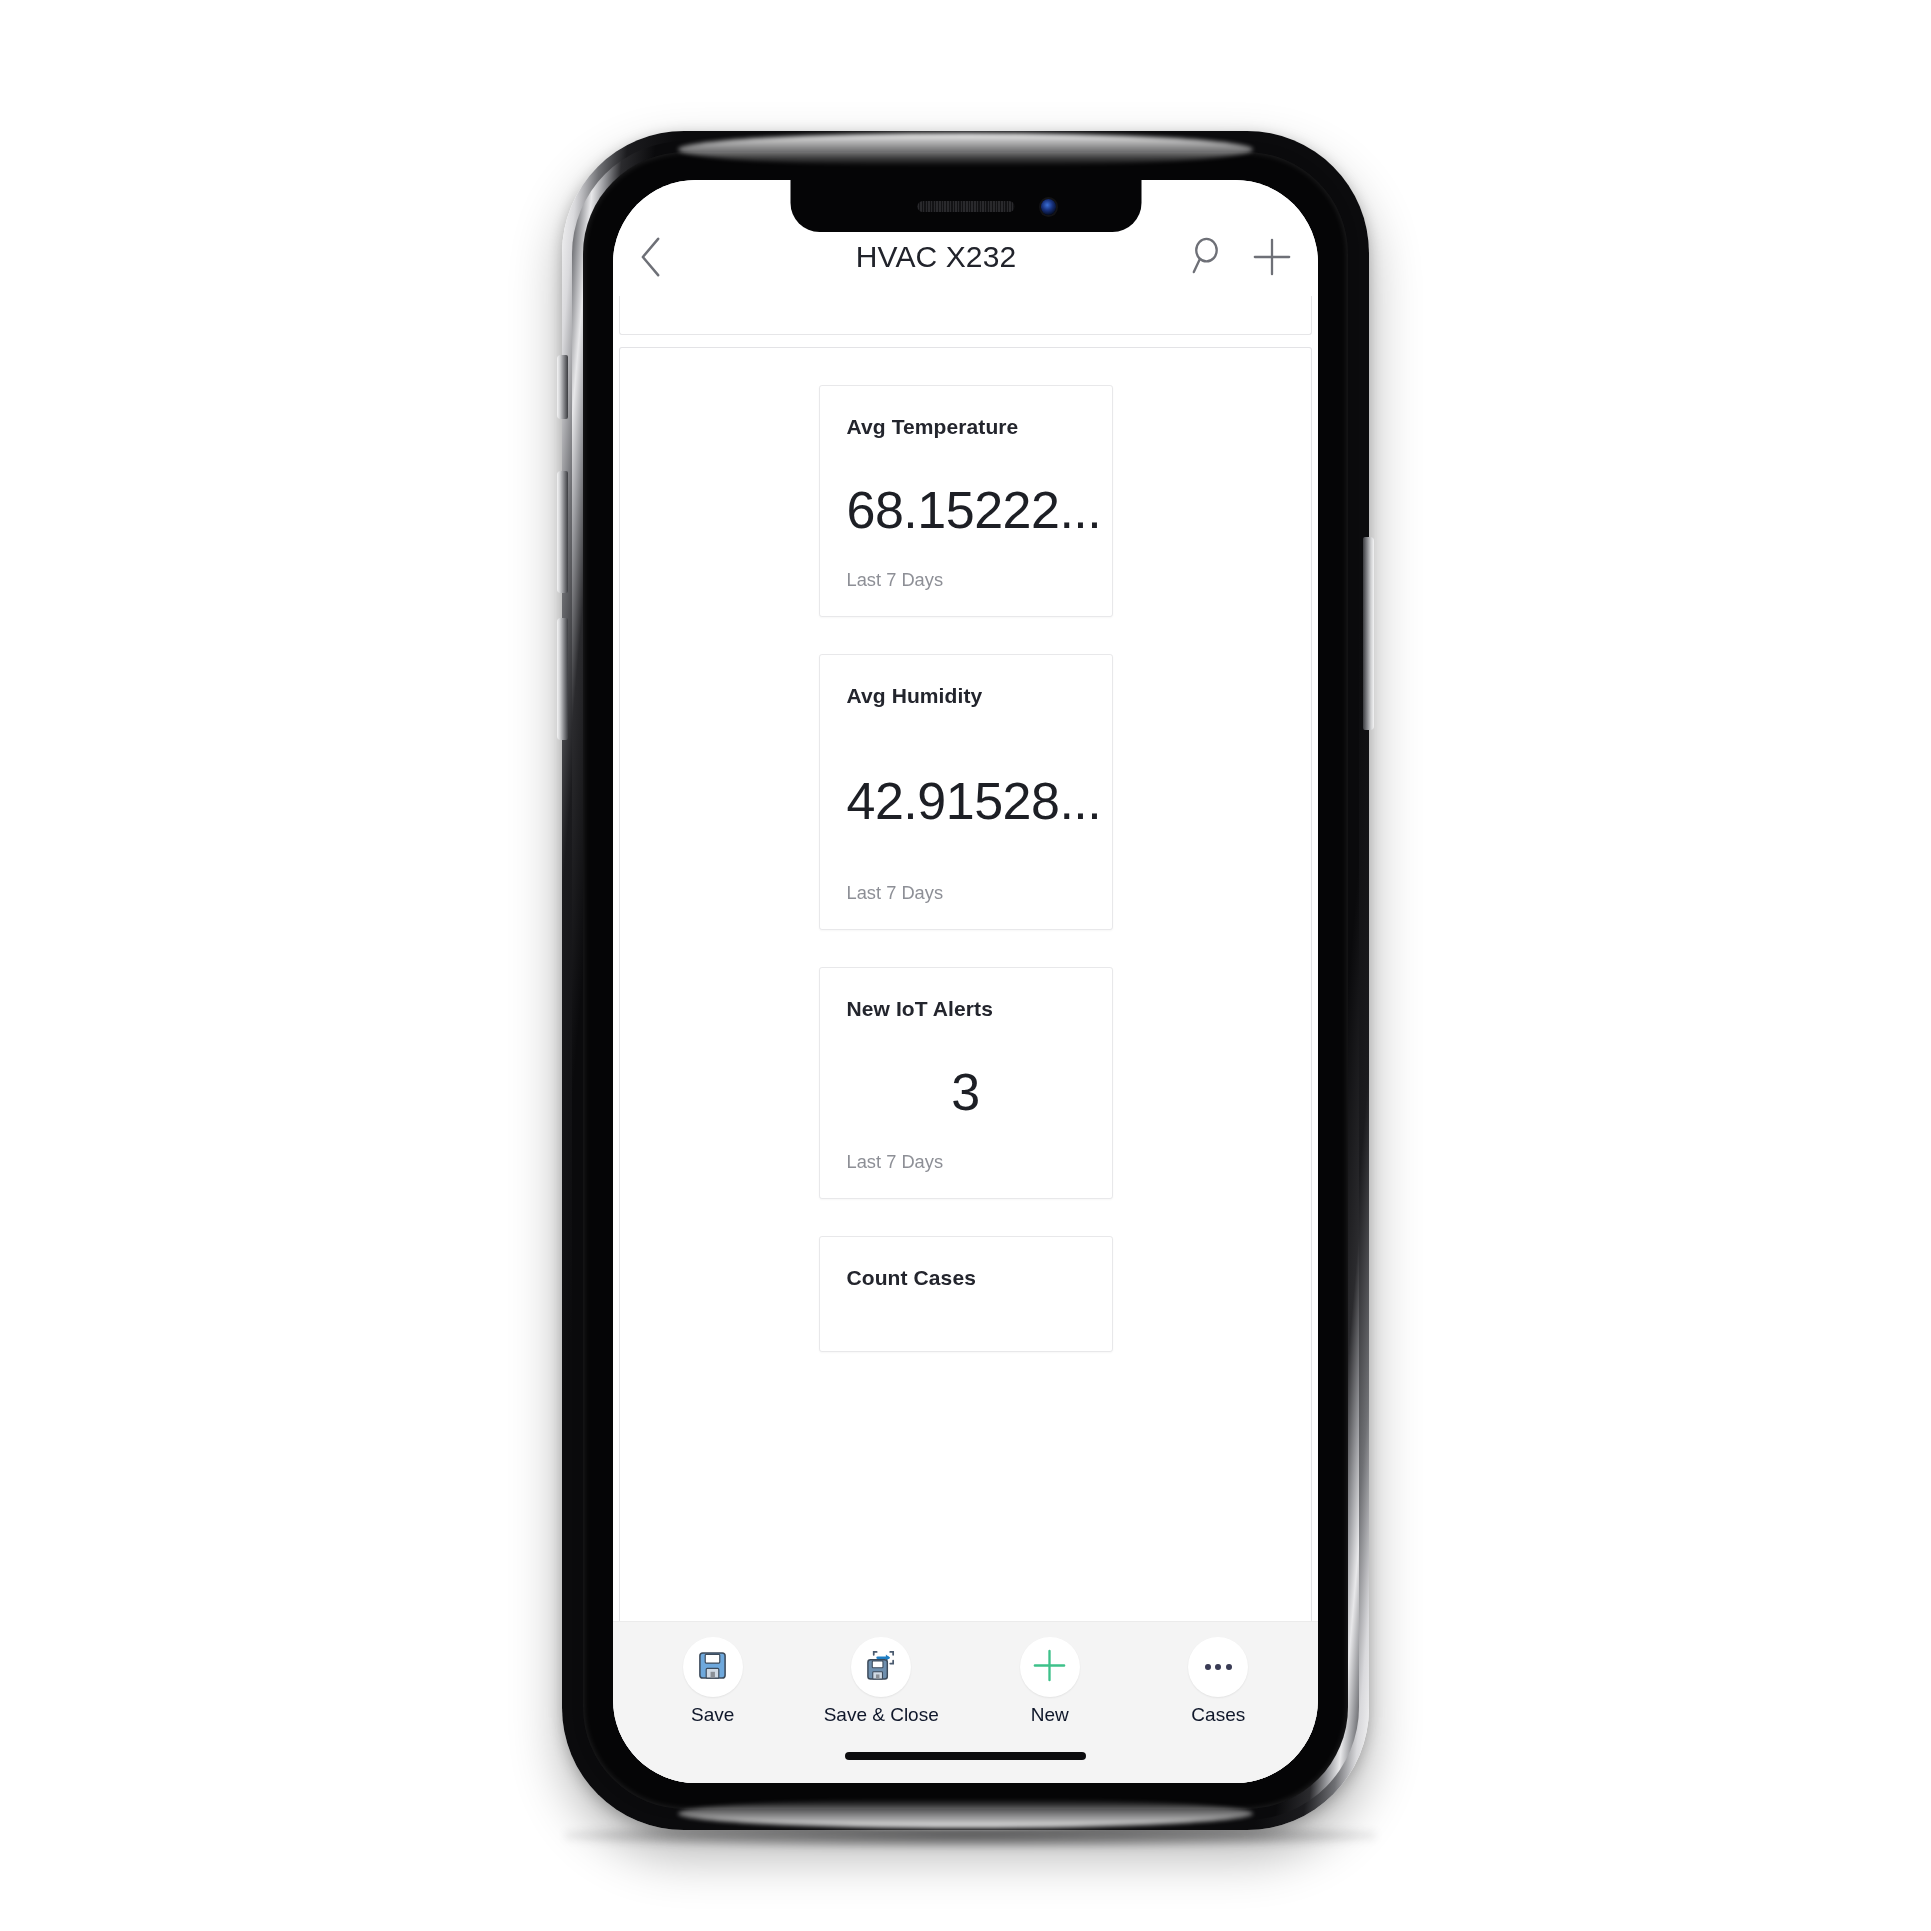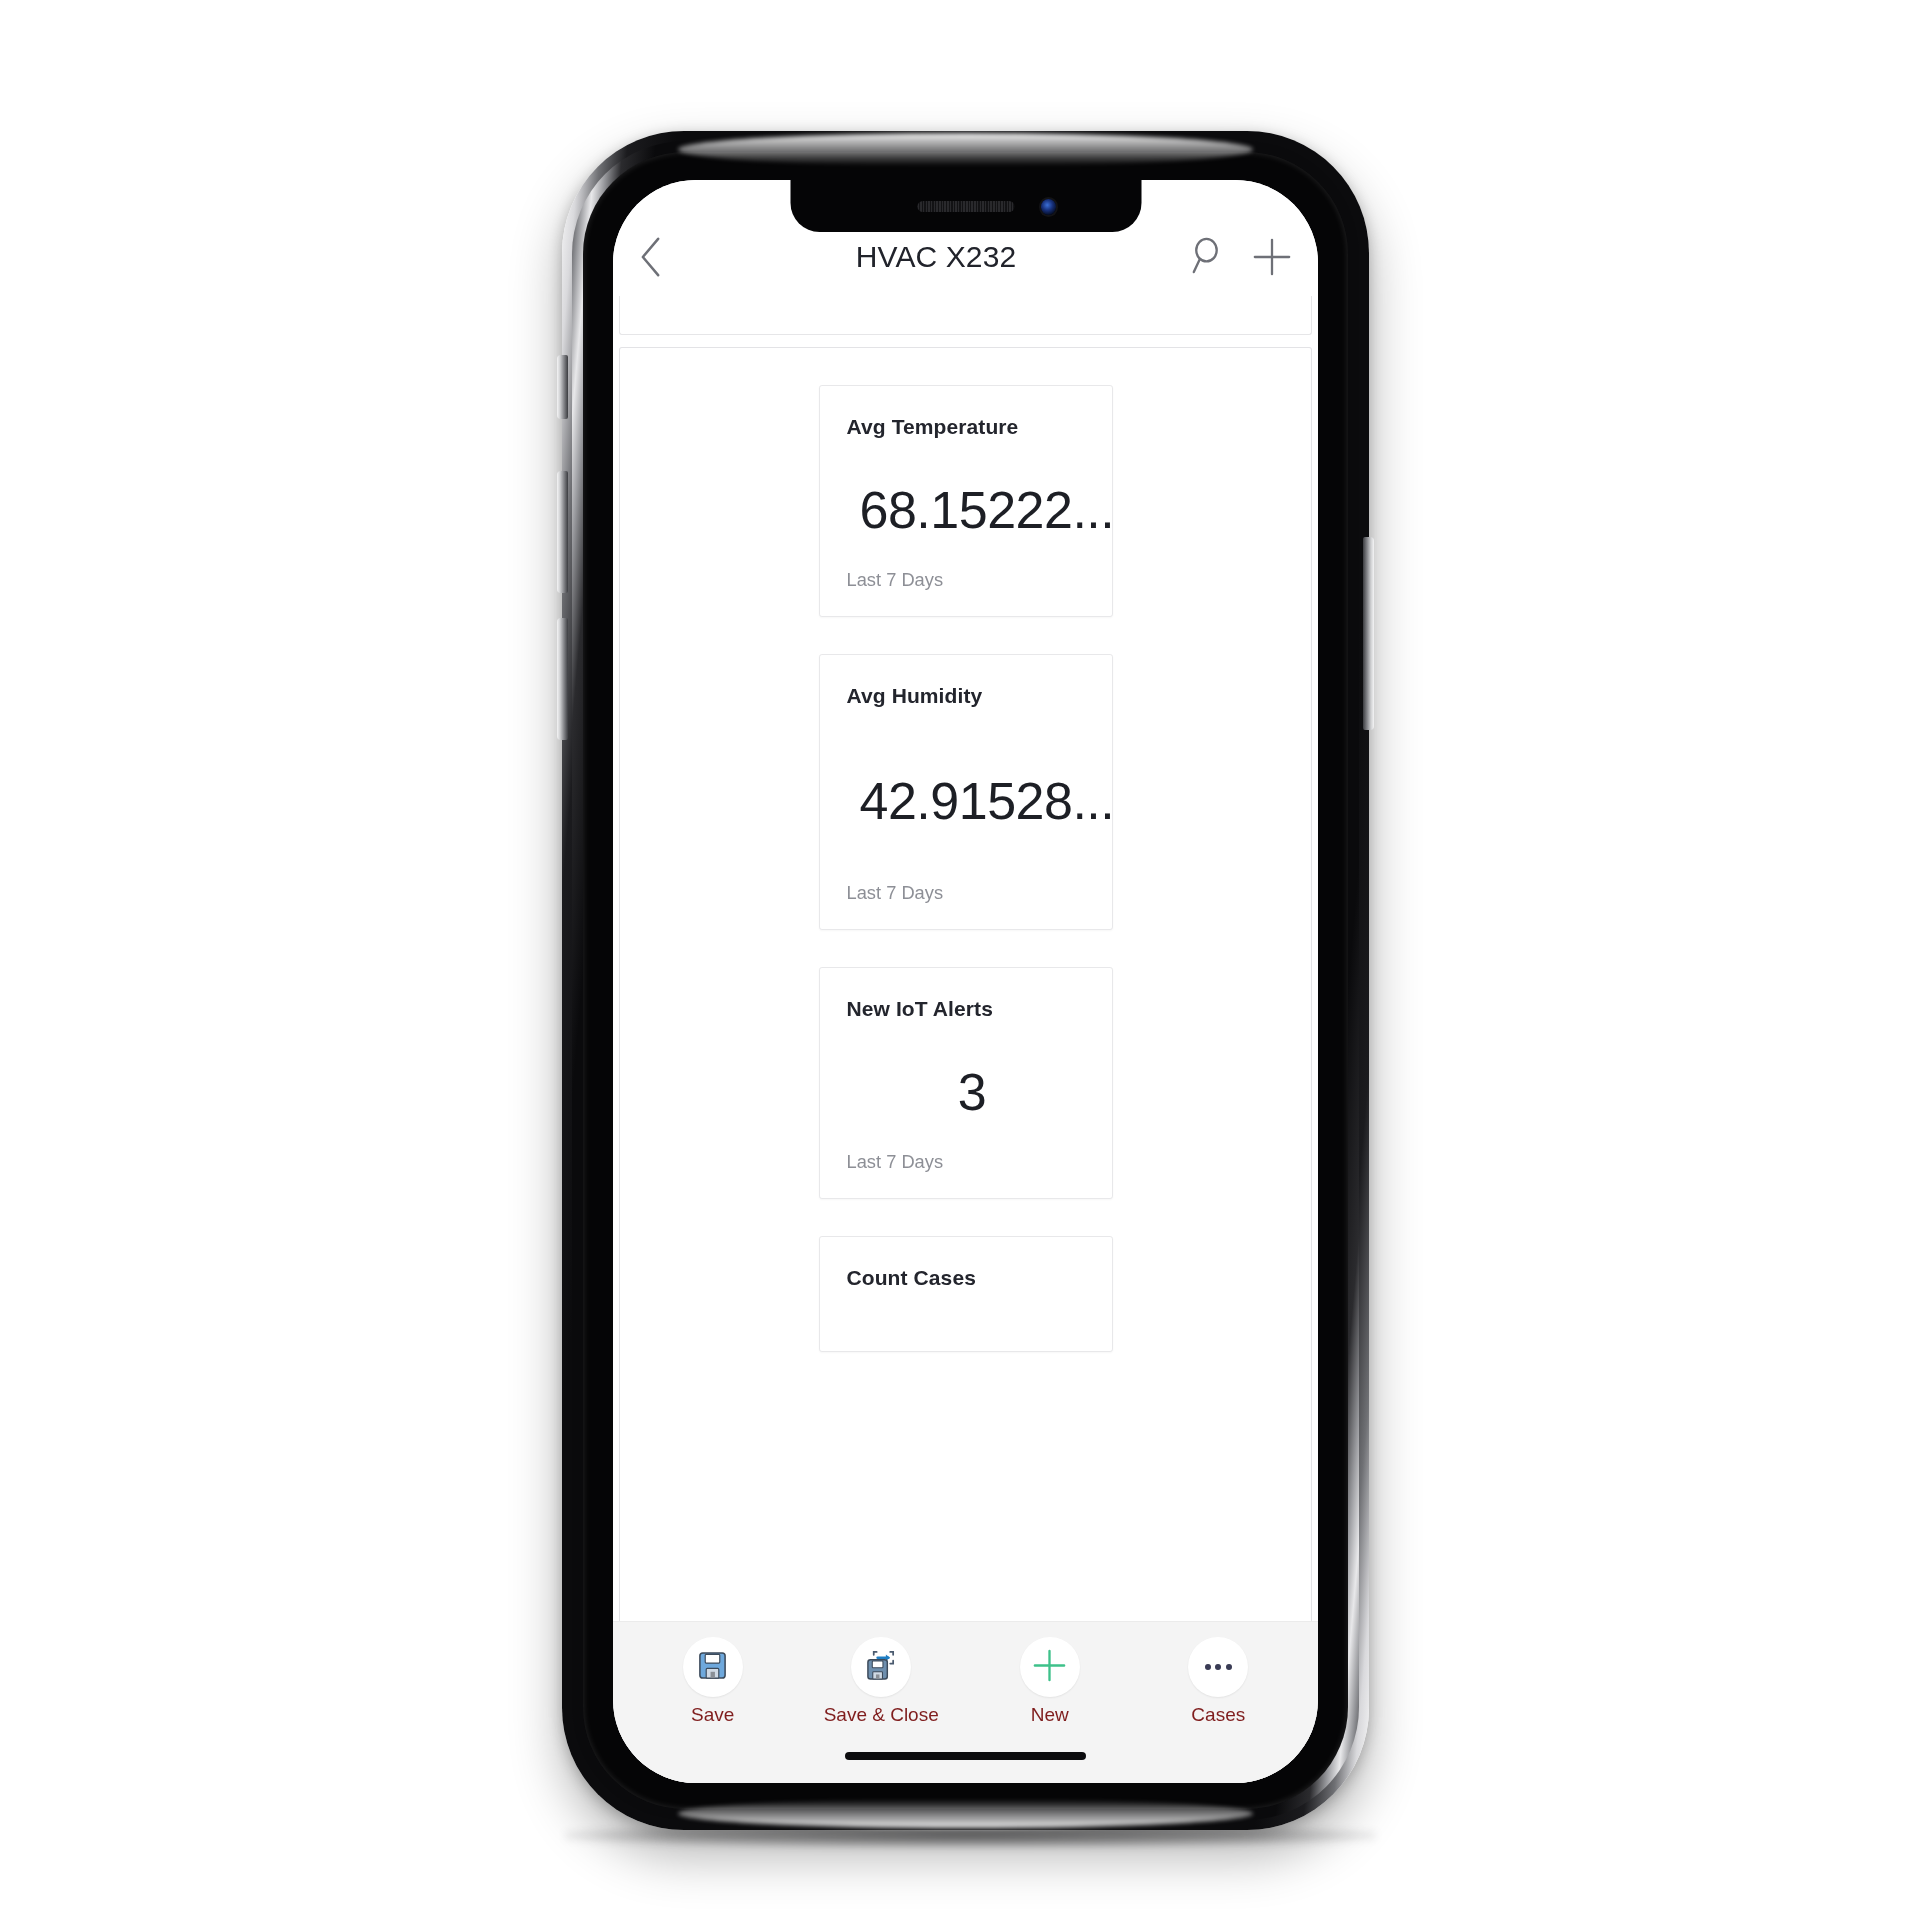--- a/index.html
+++ b/index.html
@@ -208,21 +208,20 @@
     font-weight: 700;
     color: #23252d;
     letter-spacing: 0.1px;
     margin-bottom: 13.5px;
   }
   .card-value-wrap {
     flex: 1 1 auto;
     display: flex;
     align-items: center;
     min-height: 89px;
-    margin-left: 13px;
   }
   .card-value {
     font-size: 52px;
     font-weight: 400;
     color: #1d1f25;
     letter-spacing: -0.5px;
     line-height: 1.05;
     white-space: nowrap;
   }
   .card-value.centered { width: 100%; text-align: center; }
@@ -257,21 +256,21 @@
   .cmd-icon {
     width: 60px; height: 60px;
     border-radius: 50%;
     background: #ffffff;
     display: flex; align-items: center; justify-content: center;
     box-shadow: 0 1px 1.9px rgba(0,0,0,.07);
   }
   .cmd-label {
     margin-top: 7px;
     font-size: 19px;
-    color: #7f1d1d;
+    color: #0f172a;
     white-space: nowrap;
   }
   .dots { display: flex; gap: 4.8px; }
   .dots i { width: 5.8px; height: 5.8px; border-radius: 50%; background: #3a3c55; display:block; }
 
   
   .home-area {
     position: absolute; left: 0; bottom: 0;
     width: 705px; height: 54px;
     background: #f4f4f4;

